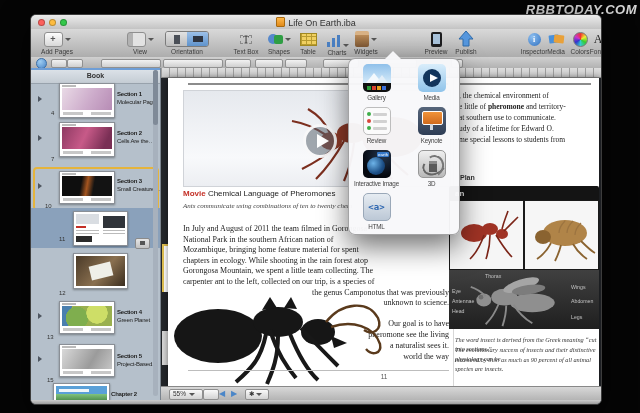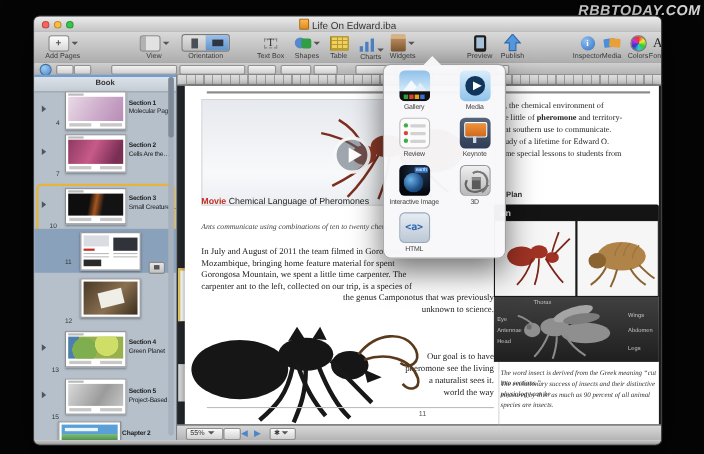--- a/index.html
+++ b/index.html
@@ -67,21 +67,21 @@
   .rule{position:absolute;height:2px;background:#8c8c8c;}
   .gutter{position:absolute;left:285px;top:0;width:1px;height:308px;background:#d7d7d7;}
   .serif{font-family:"Liberation Serif",serif;}
   .pline{font-size:8px;line-height:10.6px;color:#222;}
   .movie-box{position:absolute;left:15px;top:12px;width:266px;height:95px;
              background:linear-gradient(#e6e9ee,#f8f9fb 70%,#eceef2);border:1px solid #d0d3d8;overflow:hidden;}
   .play{position:absolute;left:119px;top:33px;width:34px;height:34px;border-radius:50%;
         background:rgba(90,100,112,.55);border:3px solid rgba(255,255,255,.92);box-sizing:border-box;}
   .play:after{content:"";position:absolute;left:11px;top:7px;width:0;height:0;
         border-left:12px solid #fff;border-top:7px solid transparent;border-bottom:7px solid transparent;}
-  .cap{position:absolute;left:15px;top:100px;font-size:8px;color:#222;}
+  .cap{position:absolute;left:15px;top:111px;font-size:8px;color:#222;}
   .cap b{color:#c43027;}
   .subcap{position:absolute;left:15px;top:124px;font-size:7px;font-style:italic;color:#444;}
   .paper-peek{position:absolute;left:1px;width:7px;background:#fff;border-left:2px solid #e0c050;border-top:2px solid #e0c050;box-sizing:border-box;}
   .rline{position:absolute;left:291px;width:140px;font-size:7.5px;color:#222;line-height:9px;}
   .dia-label{position:absolute;font-size:5.5px;color:#c2c2c2;transform:scale(.95);transform-origin:left top;}
   .capline{position:absolute;left:287px;width:144px;font-size:6.3px;font-style:italic;color:#333;line-height:9px;}
   
   .popover{position:absolute;left:317px;top:43px;width:110px;height:175px;background:rgba(248,248,250,.97);
            border:1px solid rgba(60,60,60,.45);border-radius:7px;box-shadow:0 12px 28px rgba(0,0,0,.55);z-index:60;}
   .pop-arrow{position:absolute;left:36px;top:-8px;width:0;height:0;border-left:8px solid transparent;
@@ -137,21 +137,21 @@
 
 <div class="stage">
   <div class="watermark">RBBTODAY.COM</div>
 
   <div class="window">
 
     <div class="titlebar">
       <div class="tl" style="left:7px;background:#fc615d"></div>
       <div class="tl" style="left:18px;background:#fdbc40"></div>
       <div class="tl" style="left:29px;background:#34c84a"></div>
-      <div class="doc-title"><span class="doc-icon"></span><span>Life On Edward.iba</span></div>
+      <div class="doc-title"><span class="doc-icon"></span><span>Life On Earth.iba</span></div>
     </div>
 
     <div class="toolbar">
       <div class="tb" style="left:6px;width:40px">
         <div class="tbicon">
             <span class="chip" style="width:17px;height:13px;font-size:9px;font-weight:bold;color:#555;line-height:12px">+</span>
             <span class="caret"></span>
           </div>
         <div>Add Pages</div>
       </div>
@@ -399,22 +399,24 @@
             </g>
           </svg>
           <div class="play"></div>
         </div>
 
         <div class="cap"><b>Movie</b><span> Chemical Language of Pheromones</span></div>
         <div class="subcap serif">Ants communicate using combinations of ten to twenty chem</div>
 
         <div class="abs serif" style="left:15px;top:146px;width:266px">
           <div class="pline">In July and August of 2011 the team filmed in Gorongosa</div>
+          <div class="pline">National Park in the southern African nation of</div>
           <div class="pline">Mozambique, bringing home feature material for spent</div>
-          <div class="pline">Gorongosa Mountain, we spent a little time carpenter. The</div>
+          <div class="pline">chapters in ecology. While shooting in the rain forest atop</div>
+          <div class="pline">Gorongosa Mountain, we spent a little team collecting. The</div>
           <div class="pline">carpenter ant to the left, collected on our trip, is a species of</div>
           <div class="pline" style="text-align:right">the genus Camponotus that was previously</div>
           <div class="pline" style="text-align:right">unknown to science.</div>
         </div>
 
         <div class="abs serif" style="left:100px;top:240px;width:181px;text-align:right">
           <div class="pline" style="line-height:11px">Our goal is to have</div>
           <div class="pline" style="line-height:11px">pheromone see the living</div>
           <div class="pline" style="line-height:11px">a naturalist sees it.</div>
           <div class="pline" style="line-height:11px">world the way</div>

